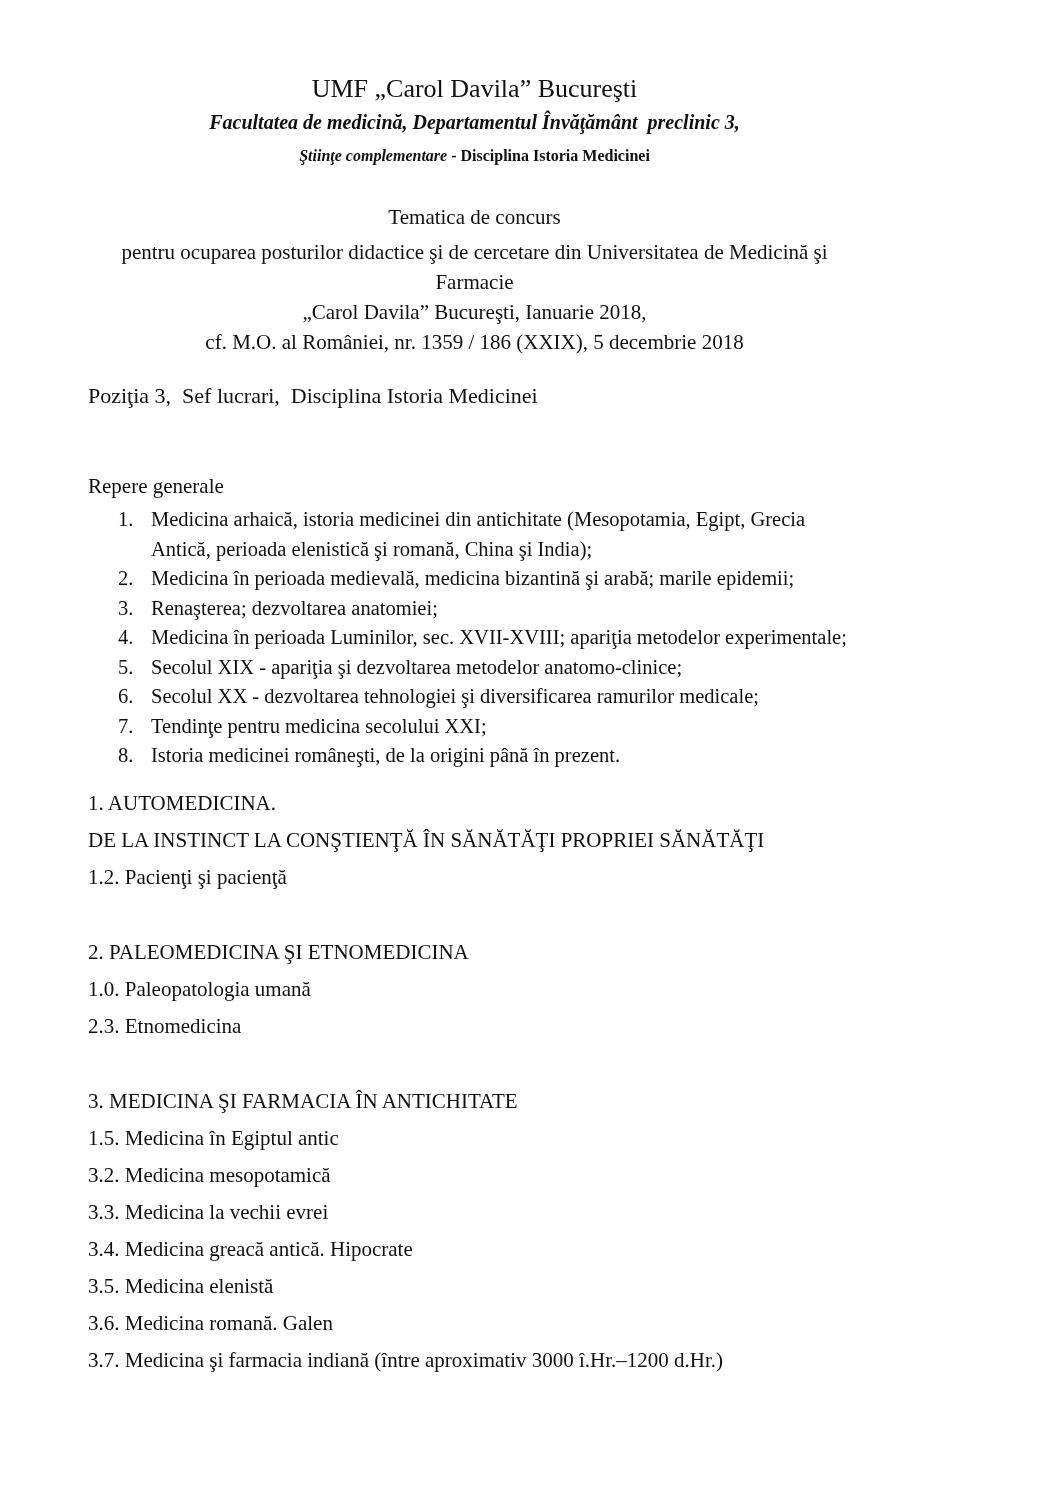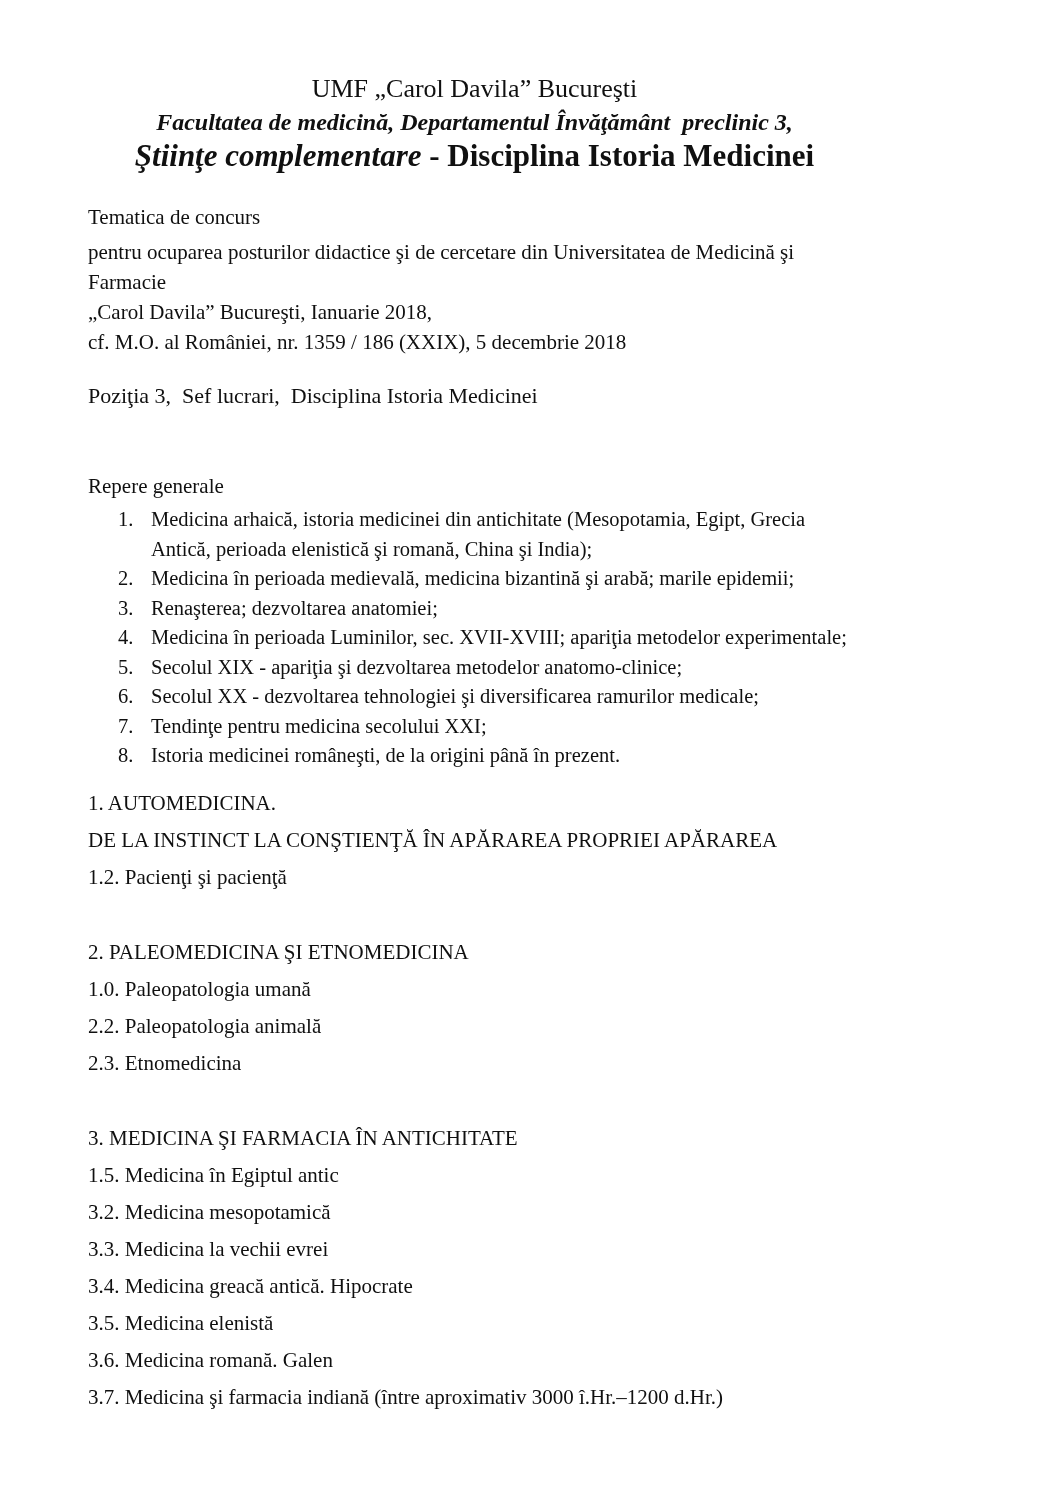--- a/index.html
+++ b/index.html
@@ -21,38 +21,38 @@
     padding: 72px 73px 0 88px;
   }
   
   .doc-header { text-align: center; }
   .h1 {
     font-size: 26px;
     line-height: 34px;
     font-weight: normal;
   }
   .h2 {
-    font-size: 24px;
+    font-size: 20px;
     line-height: 33px;
     font-weight: bold;
     font-style: italic;
     white-space: pre-wrap;
   }
   .h3 {
-    font-size: 31px;
+    font-size: 16px;
     line-height: 33px;
     font-weight: bold;
     white-space: pre-wrap;
     font-family: Liberation Serif, serif;
   }
   .h3 .italic-part { font-style: italic; }
   
   .subtitle {
     margin-top: 30px;
-    text-align: left;
+    text-align: center;
     font-size: 21px;
   }
   .subtitle div { line-height: 30px; }
   .subtitle .s1 { margin-bottom: 5px; }
   
   .position {
     margin: 24px 0 0 0;
     font-size: 22px;
     line-height: 29px;
     white-space: pre-wrap;
@@ -140,28 +140,27 @@
         <span class="txt">Tendinţe pentru medicina secolului XXI;</span>
       </li>
     <li class="repere-item">
         <span class="num">8.</span>
         <span class="txt">Istoria medicinei româneşti, de la origini până în prezent.</span>
       </li>
   </ol>
 
   <div class="topic first">
     <p>1. AUTOMEDICINA.</p>
-    <p>DE LA INSTINCT LA CONŞTIENŢĂ ÎN APĂRAREA PROPRIEI APĂRAREA</p>
+    <p>DE LA INSTINCT LA CONŞTIENŢĂ ÎN SĂNĂTĂŢI PROPRIEI SĂNĂTĂŢI</p>
     <p>1.2. Pacienţi şi pacienţă</p>
   </div>
 
   <div class="topic">
     <p>2. PALEOMEDICINA ŞI ETNOMEDICINA</p>
     <p>1.0. Paleopatologia umană</p>
-    <p>2.2. Paleopatologia animală</p>
     <p>2.3. Etnomedicina</p>
   </div>
 
   <div class="topic">
     <p>3. MEDICINA ŞI FARMACIA ÎN ANTICHITATE</p>
     <p>1.5. Medicina în Egiptul antic</p>
     <p>3.2. Medicina mesopotamică</p>
     <p>3.3. Medicina la vechii evrei</p>
     <p>3.4. Medicina greacă antică. Hipocrate</p>
     <p>3.5. Medicina elenistă</p>

